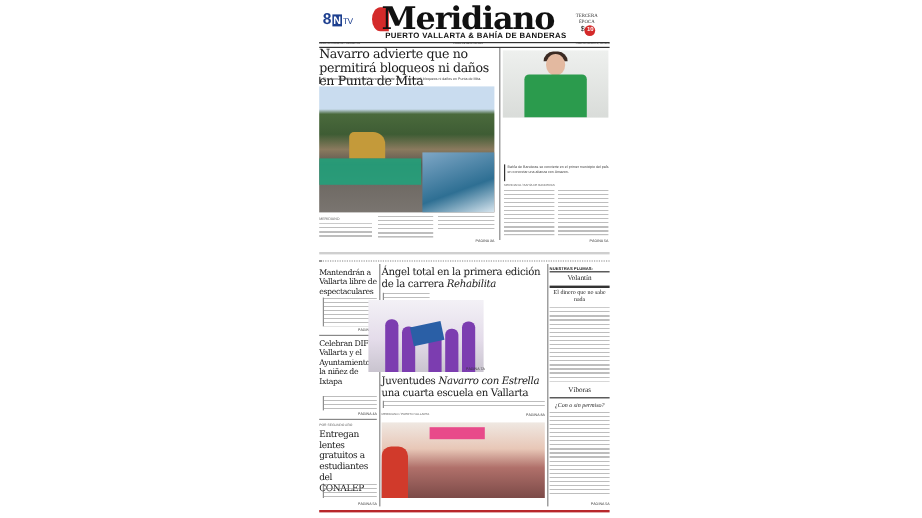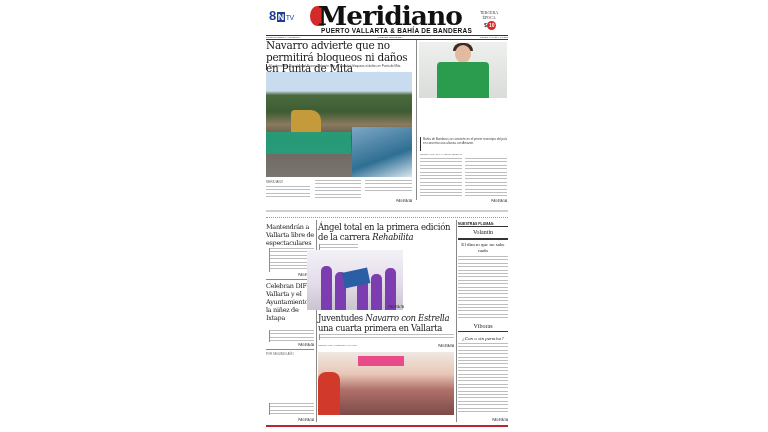--- a/index.html
+++ b/index.html
@@ -99,20 +99,21 @@
   <div class="abs lines" style="left:5px;top:248px;width:44px;height:24px;border-left:0.5px solid #333;"></div>
   <div class="abs pgref" style="left:24px;top:273px;width:26px;">PÁGINA 3A</div>
   <div class="abs hrule" style="left:2px;top:279px;width:48px;"></div>
 
   <div class="abs h1" style="left:2px;top:282px;width:48px;font-size:6.5px;line-height:8px;">Celebran DIF Vallarta y el Ayuntamiento a la niñez de Ixtapa</div>
   <div class="abs lines" style="left:5px;top:330px;width:44px;height:12px;border-left:0.5px solid #333;"></div>
   <div class="abs pgref" style="left:24px;top:343px;width:26px;">PÁGINA 4A</div>
   <div class="abs hrule" style="left:2px;top:349px;width:48px;"></div>
 
   <div class="abs kicker" style="left:2px;top:352px;font-size:2.8px;">POR SEGUNDO AÑO</div>
+  <div class="abs h1" style="left:2px;top:357px;width:48px;font-size:7.5px;line-height:9px;">Entregan lentes gratuitos a estudiantes del CONALEP</div>
   <div class="abs lines" style="left:5px;top:403px;width:44px;height:12px;border-left:0.5px solid #333;"></div>
   <div class="abs pgref" style="left:24px;top:418px;width:26px;">PÁGINA 5A</div>
 
   <div class="abs vrule" style="left:52px;top:220px;height:202px;"></div>
 
   <div class="abs h1" style="left:54px;top:222px;width:140px;font-size:8.5px;line-height:10px;">
     <span>Ángel total en la primera edición de la carrera </span><i>Rehabilita</i>
   </div>
   <div class="abs lines" style="left:55px;top:244px;width:38px;height:12px;border-left:0.5px solid #333;"></div>
   <div class="abs kicker" style="left:54px;top:260px;width:40px;font-size:2.5px;line-height:3.5px;">MERIDIANO / PUERTO VALLARTA</div>
@@ -121,21 +122,21 @@
     <div class="p" style="left:14px;"></div>
     <div class="p" style="left:28px;height:38px;"></div>
     <div class="p" style="left:50px;height:40px;"></div>
     <div class="p" style="left:64px;height:36px;"></div>
     <div class="p" style="left:78px;height:42px;"></div>
     <div class="sign"></div>
   </div>
   <div class="abs pgref" style="left:100px;top:305px;width:40px;">PÁGINA 7A</div>
 
   <div class="abs h1" style="left:54px;top:313px;width:140px;font-size:8.5px;line-height:10px;">
-    <span>Juventudes </span><i>Navarro con Estrella</i><span> una cuarta primera en Vallarta</span>
+    <span>Juventudes </span><i>Navarro con Estrella</i><span> una cuarta escuela en Vallarta</span>
   </div>
   <div class="abs lines" style="left:55px;top:334px;width:134px;height:6px;border-left:0.5px solid #333;"></div>
   <div class="abs kicker" style="left:54px;top:344px;font-size:2.5px;">MERIDIANO / PUERTO VALLARTA</div>
   <div class="abs pgref" style="left:160px;top:344px;width:30px;">PÁGINA 8A</div>
   <div class="abs photo-school">
     <div class="banner"></div>
     <div class="woman"></div>
   </div>
 
   <div class="abs vrule" style="left:192px;top:220px;height:202px;"></div>

